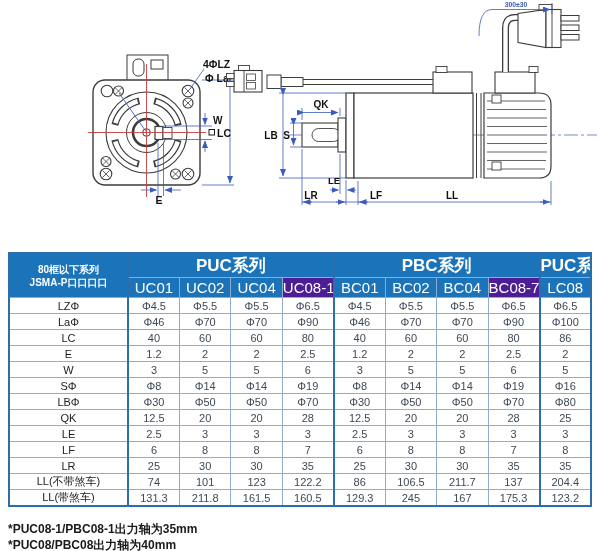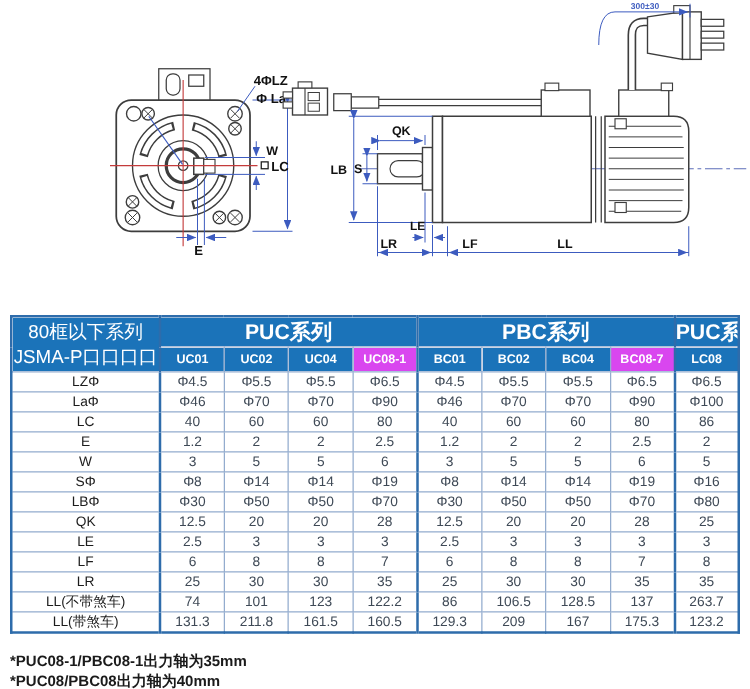--- a/index.html
+++ b/index.html
@@ -9,24 +9,24 @@
 
   table.spec{
     border-collapse:collapse;table-layout:fixed;width:584px;
     margin:6px 0 0 8px;border:2px solid #2e6cab;
   }
   table.spec th,table.spec td{
     border:1px solid #93acce;text-align:center;vertical-align:middle;
     padding:0;overflow:hidden;white-space:nowrap;
   }
   thead th{background:#1b73b9;color:#fff;border-color:#6ba0d2;}
-  thead .corner{width:119px;font-size:15px;font-weight:normal;line-height:1.3;}
+  thead .corner{width:119px;font-size:10px;font-weight:bold;line-height:1.3;}
   thead .grp{height:20px;font-size:17px;font-weight:bold;}
-  thead .colh{height:19px;font-size:10px;font-weight:bold;}
-  thead th.dark{background:#d946ef;}
+  thead .colh{height:19px;font-size:15px;font-weight:normal;}
+  thead th.dark{background:#4c1d95;}
   tbody td,tbody th{height:15px;font-size:11px;}
   tbody th.row-label{font-weight:500;color:#1c1c1c;background:#fff;}
   tbody td{color:#3e4956;background:#fff;}
   .gs{border-left:2px solid #2e6cab !important;}
   .footnotes{margin:14px 0 0 8px;}
   .footnotes div{font-size:12px;font-weight:600;color:#1a1a1a;line-height:16px;}
 </style>
 </head>
 <body>
 
@@ -369,32 +369,32 @@
         <td class="gs">35</td>
       </tr>
       <tr>
         <th class="row-label">LL(不带煞车)</th>
         <td class="gs">74</td>
         <td>101</td>
         <td>123</td>
         <td>122.2</td>
         <td class="gs">86</td>
         <td>106.5</td>
-        <td>128.5</td>
+        <td>211.7</td>
         <td>137</td>
-        <td class="gs">263.7</td>
+        <td class="gs">204.4</td>
       </tr>
       <tr>
         <th class="row-label">LL(带煞车)</th>
         <td class="gs">131.3</td>
         <td>211.8</td>
         <td>161.5</td>
         <td>160.5</td>
         <td class="gs">129.3</td>
-        <td>209</td>
+        <td>245</td>
         <td>167</td>
         <td>175.3</td>
         <td class="gs">123.2</td>
       </tr>
     </tbody>
 </table>
 
 <div class="footnotes">
   <div>*PUC08-1/PBC08-1出力轴为35mm</div>
   <div>*PUC08/PBC08出力轴为40mm</div>

